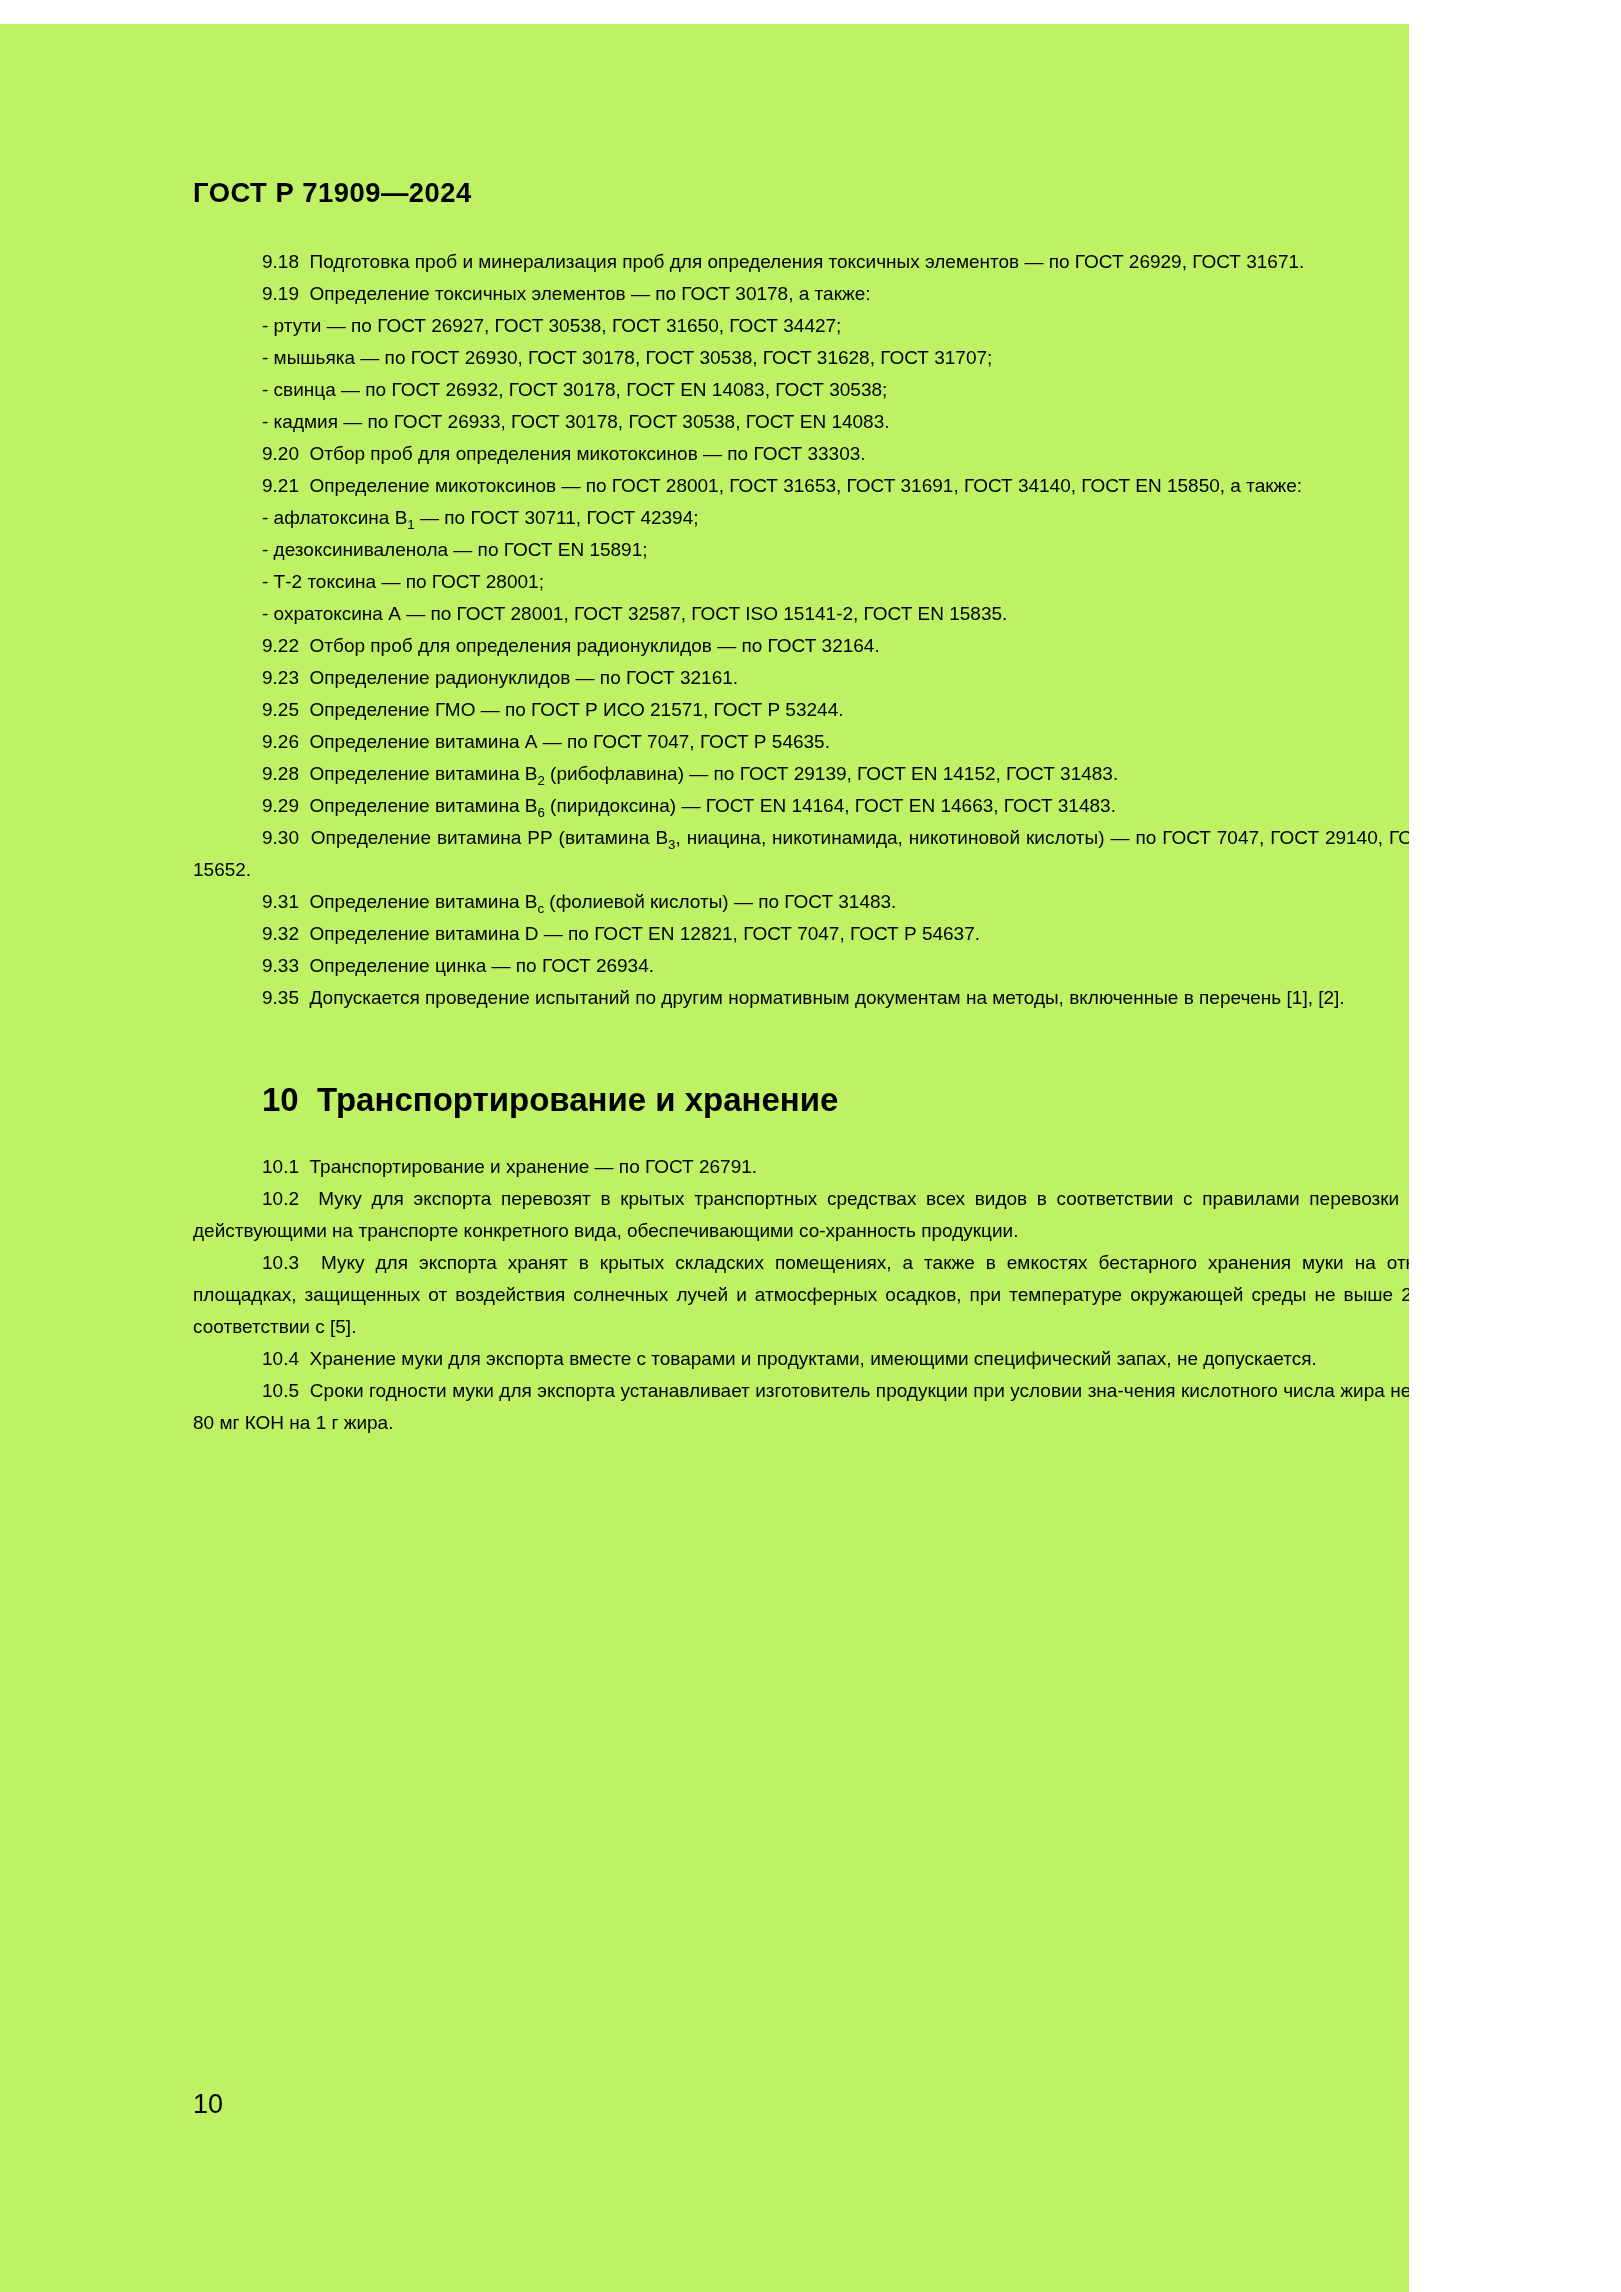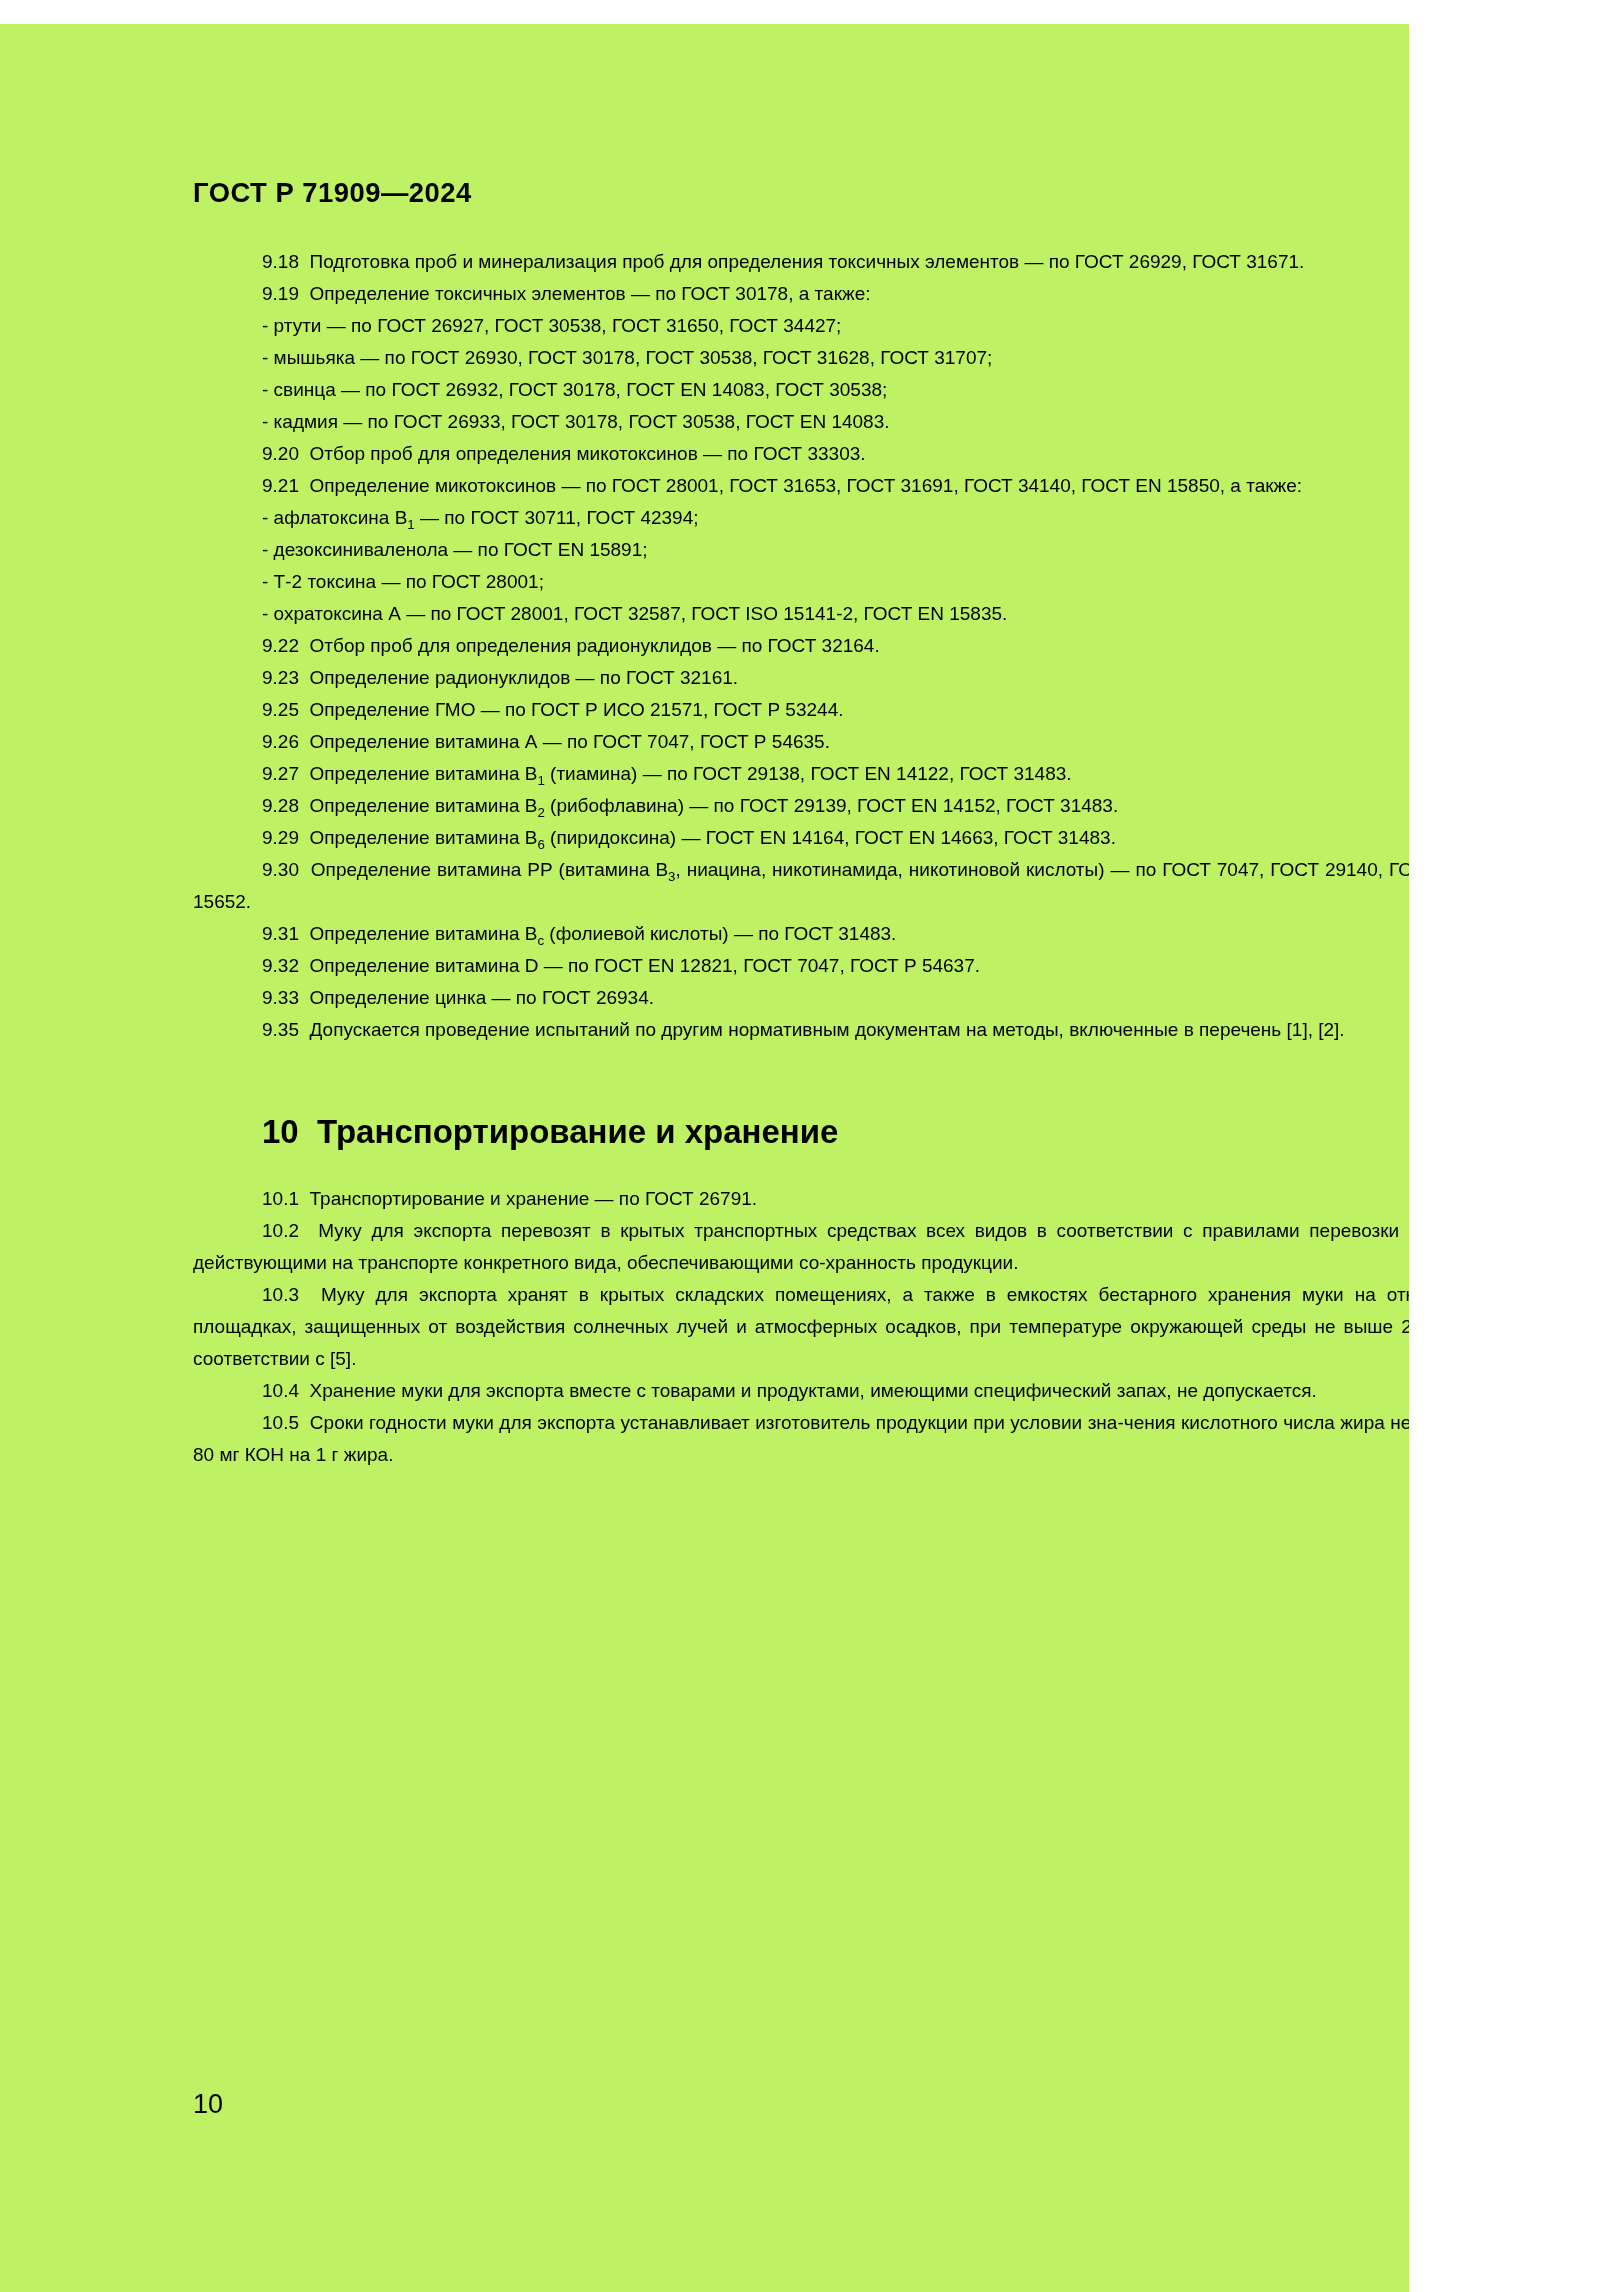--- a/index.html
+++ b/index.html
@@ -71,21 +71,20 @@
       <p class="para"><span>9.20&nbsp; Отбор проб для определения микотоксинов — по ГОСТ 33303.</span></p>
       <p class="para"><span>9.21&nbsp; Определение микотоксинов — по ГОСТ 28001, ГОСТ 31653, ГОСТ 31691, ГОСТ 34140, ГОСТ EN 15850, а также:</span></p>
       <p class="para"><span>- афлатоксина В</span><sub>1</sub><span> — по ГОСТ 30711, ГОСТ 42394;</span></p>
       <p class="para"><span>- дезоксиниваленола — по ГОСТ EN 15891;</span></p>
       <p class="para"><span>- Т-2 токсина — по ГОСТ 28001;</span></p>
       <p class="para"><span>- охратоксина А — по ГОСТ 28001, ГОСТ 32587, ГОСТ ISO 15141-2, ГОСТ EN 15835.</span></p>
       <p class="para"><span>9.22&nbsp; Отбор проб для определения радионуклидов — по ГОСТ 32164.</span></p>
       <p class="para"><span>9.23&nbsp; Определение радионуклидов — по ГОСТ 32161.</span></p>
       <p class="para"><span>9.25&nbsp; Определение ГМО — по ГОСТ Р ИСО 21571, ГОСТ Р 53244.</span></p>
       <p class="para"><span>9.26&nbsp; Определение витамина А — по ГОСТ 7047, ГОСТ Р 54635.</span></p>
-      <p class="para"><span>9.27&nbsp; Определение витамина В</span><sub>1</sub><span> (тиамина) — по ГОСТ 29138, ГОСТ EN 14122, ГОСТ 31483.</span></p>
       <p class="para"><span>9.28&nbsp; Определение витамина В</span><sub>2</sub><span> (рибофлавина) — по ГОСТ 29139, ГОСТ EN 14152, ГОСТ 31483.</span></p>
       <p class="para"><span>9.29&nbsp; Определение витамина В</span><sub>6</sub><span> (пиридоксина) — ГОСТ EN 14164, ГОСТ EN 14663, ГОСТ 31483.</span></p>
       <p class="para"><span>9.30&nbsp; Определение витамина РР (витамина В</span><sub>3</sub><span>, ниацина, никотинамида, никотиновой кислоты) — по ГОСТ 7047, ГОСТ 29140, ГОСТ EN 15652.</span></p>
       <p class="para"><span>9.31&nbsp; Определение витамина В</span><sub>с</sub><span> (фолиевой кислоты) — по ГОСТ 31483.</span></p>
       <p class="para"><span>9.32&nbsp; Определение витамина D — по ГОСТ EN 12821, ГОСТ 7047, ГОСТ Р 54637.</span></p>
       <p class="para"><span>9.33&nbsp; Определение цинка — по ГОСТ 26934.</span></p>
       <p class="para"><span>9.35&nbsp; Допускается проведение испытаний по другим нормативным документам на методы, включенные в перечень [1], [2].</span></p>
       <h2 class="heading"><span>10&nbsp; Транспортирование и хранение</span></h2>
       <p class="para"><span>10.1&nbsp; Транспортирование и хранение — по ГОСТ 26791.</span></p>
       <p class="para"><span>10.2&nbsp; Муку для экспорта перевозят в крытых транспортных средствах всех видов в соответствии с правилами перевозки грузов, действующими на транспорте конкретного вида, обеспечивающими со-хранность продукции.</span></p>

